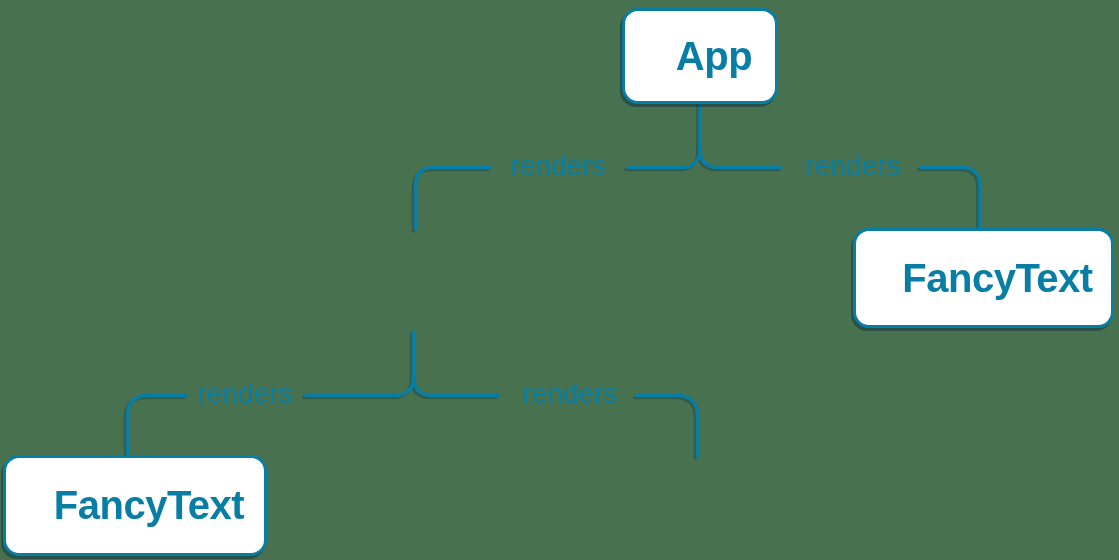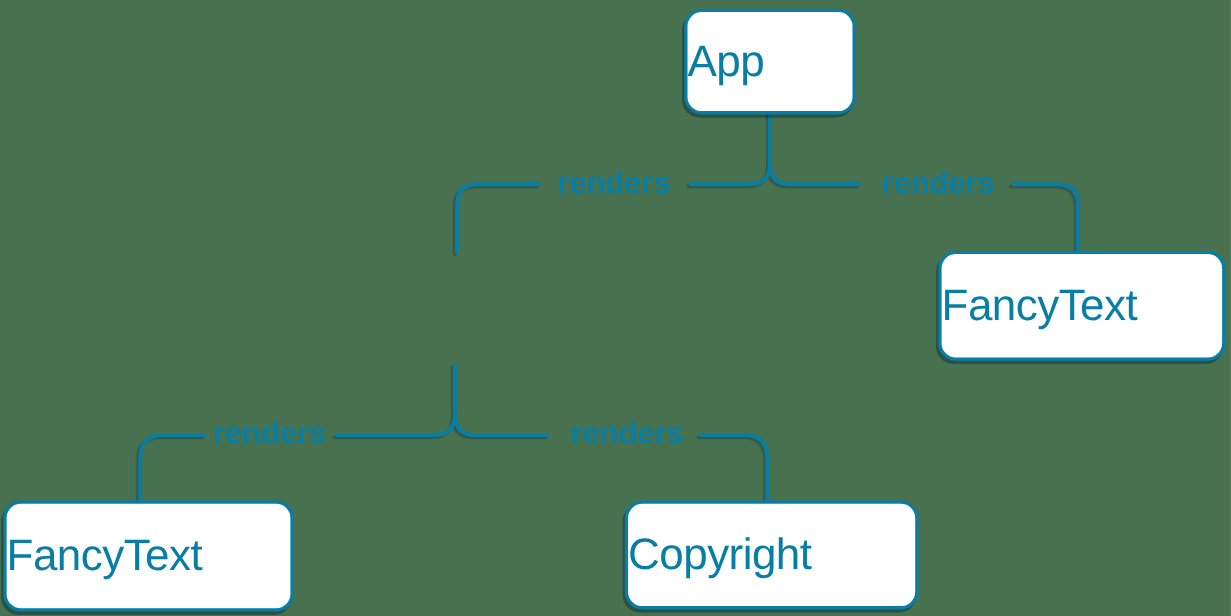--- a/index.html
+++ b/index.html
@@ -24,33 +24,35 @@
     stroke-linecap: round;
   }
   .node {
     position: absolute;
     background: #FFFFFF;
     border: 3.5px solid #087EA4;
     border-radius: 16px;
     box-shadow: -2px 3px 0 rgba(8, 40, 58, 0.45);
     display: flex;
     align-items: center;
+    justify-content: center;
     box-sizing: border-box;
     color: #087EA4;
     font-size: 40px;
-    font-weight: 400;
+    font-weight: 700;
     letter-spacing: -0.5px;
     white-space: nowrap;
+    padding-left: 28px;
   }
   .edge-label {
     position: absolute;
     transform: translate(-50%, -50%);
     color: #087EA4;
     font-size: 28px;
-    font-weight: 700;
+    font-weight: 400;
     white-space: nowrap;
     line-height: 1;
   }
 </style>
 </head>
 <body>
 
 <div class="canvas">
 
   <svg class="lines" viewBox="0 0 1119 560" aria-hidden="true">
@@ -74,23 +76,20 @@
 
 
   <div class="node" style="left:853px; top:228px; width:261px; height:100px;">
     <span>FancyText</span>
   </div>
 
   <div class="node" style="left:3px; top:455px; width:264px; height:101px;">
     <span>FancyText</span>
   </div>
 
-  <div class="node" style="left:568px; top:455px; width:267px; height:99px;">
-    <span>Copyright</span>
-  </div>
 
   <div class="edge-label" style="left:558px; top:166px;">renders</div>
 
   <div class="edge-label" style="left:853px; top:166px;">renders</div>
 
   <div class="edge-label" style="left:245px; top:394px;">renders</div>
 
   <div class="edge-label" style="left:570px; top:394px;">renders</div>
 
 </div>

